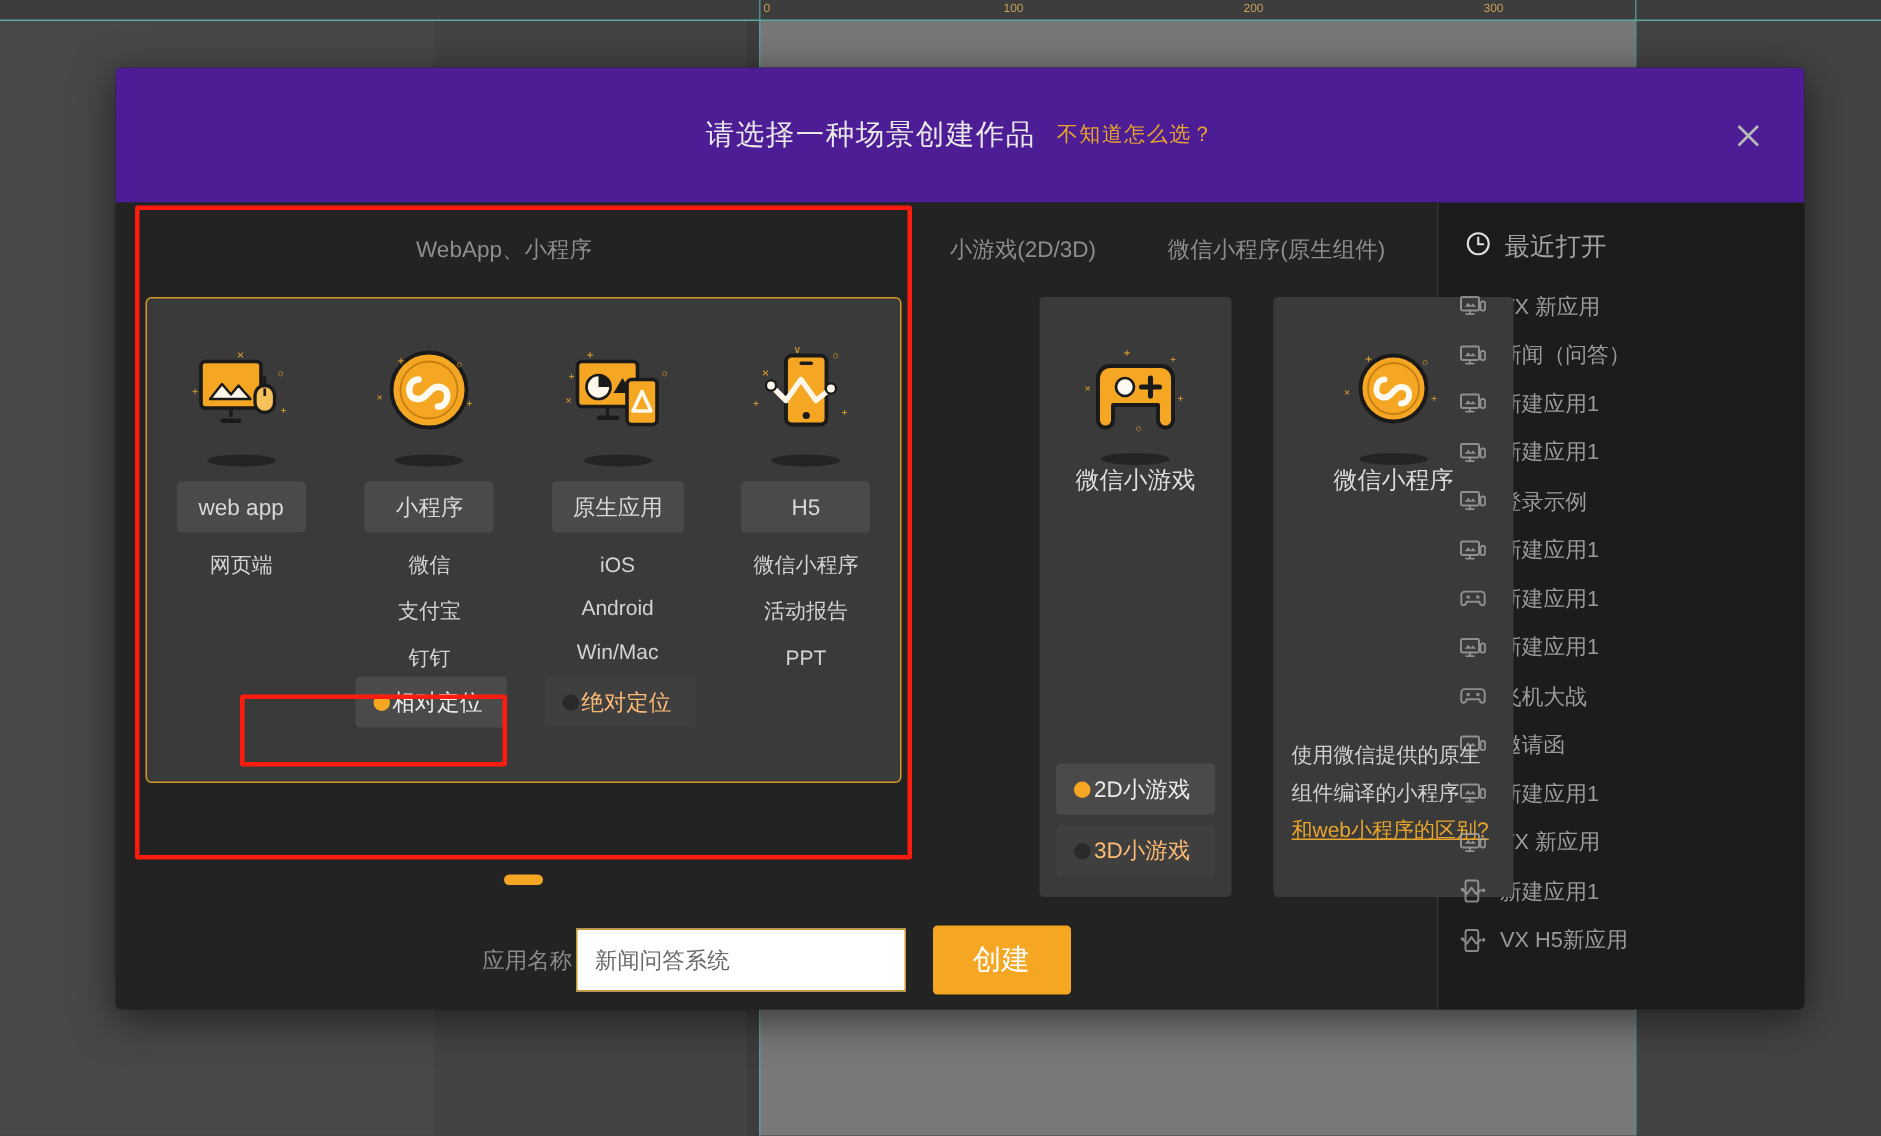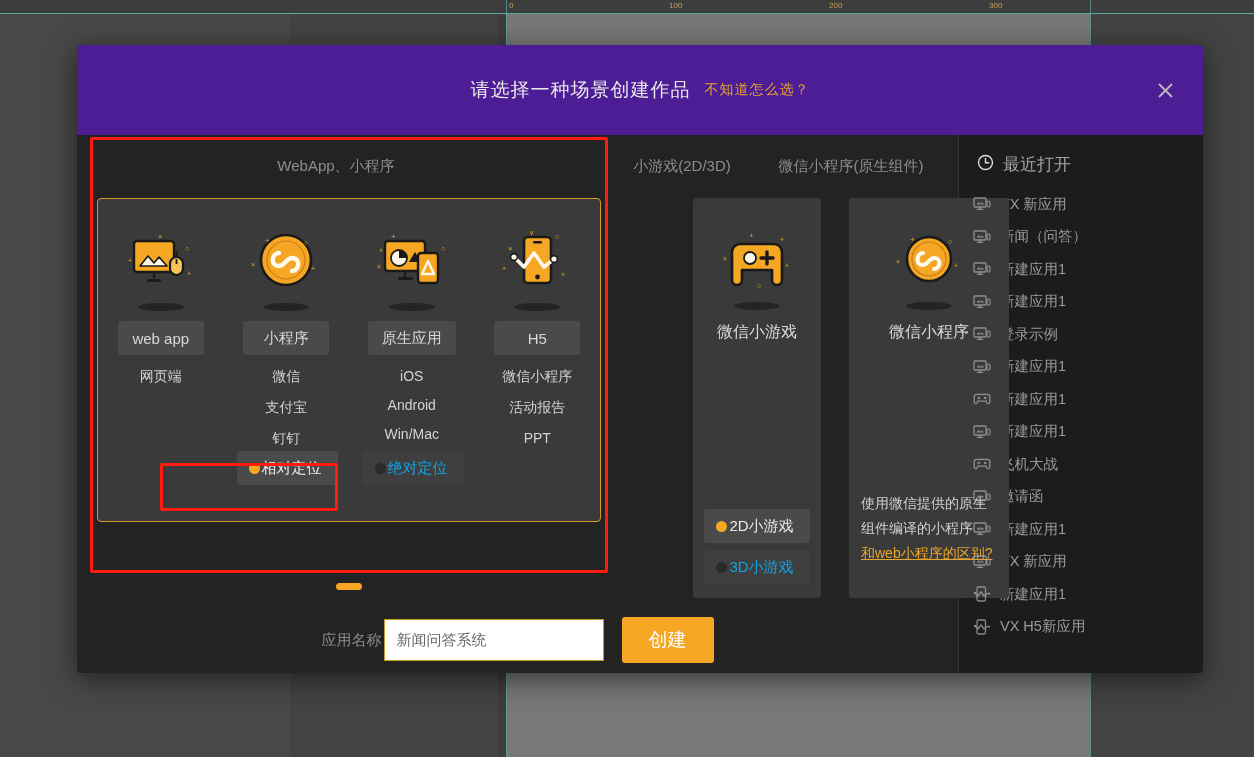--- a/index.html
+++ b/index.html
@@ -125,34 +125,34 @@
   .sub { margin-top: 13px; color: #d2d2d2; font-size: 14px; cursor: pointer; }
 
   .radio-row { position: absolute; left: 0; top: 252px; width: 504px; display: flex; }
   .radio-slot { width: 126px; display: flex; justify-content: center; }
   .radio {
     display: inline-flex; align-items: center; gap: 2px;
     height: 34px; padding: 0 16px 0 12px;
     background: #4a4a4a; border-radius: 3px;
     font-size: 15px; color: #ececec; cursor: pointer; white-space: nowrap;
   }
-  .radio.off { background: #3f3f3f; color: #0ea5e9; }
+  .radio.off { background: #3f3f3f; color: #fdba74; }
   .dot { width: 11px; height: 11px; border-radius: 50%; background: #f5a623; flex: none; }
   .dot.off { background: #2a2a2a; }
 
   
   .card-plain {
     position: absolute; top: 63px;
     background: #3a3a3a; border-radius: 3px;
     display: flex; flex-direction: column; align-items: center;
     padding-top: 14px;
   }
   .card-game { left: 616px; width: 128px; height: 400px; }
   .card-wxmp { left: 772px; width: 160px; height: 400px; }
-  .card-name { margin-top: 12px; font-size: 16px; color: #dcdcdc; }
+  .card-name { margin-top: 0; font-size: 16px; color: #dcdcdc; }
   .card-radios { position: absolute; bottom: 14px; left: 0; width: 100%;
                  display: flex; flex-direction: column; align-items: center; gap: 7px; }
   .card-desc {
     position: absolute; bottom: 32px; left: 0; width: 100%;
     text-align: left; color: #d0d0d0; font-size: 14px; line-height: 25px;
     padding: 0 12px;
   }
   .card-desc .lnk { color: #e8a52c; text-decoration: underline; cursor: pointer; font-size: 14px; }
 
   

